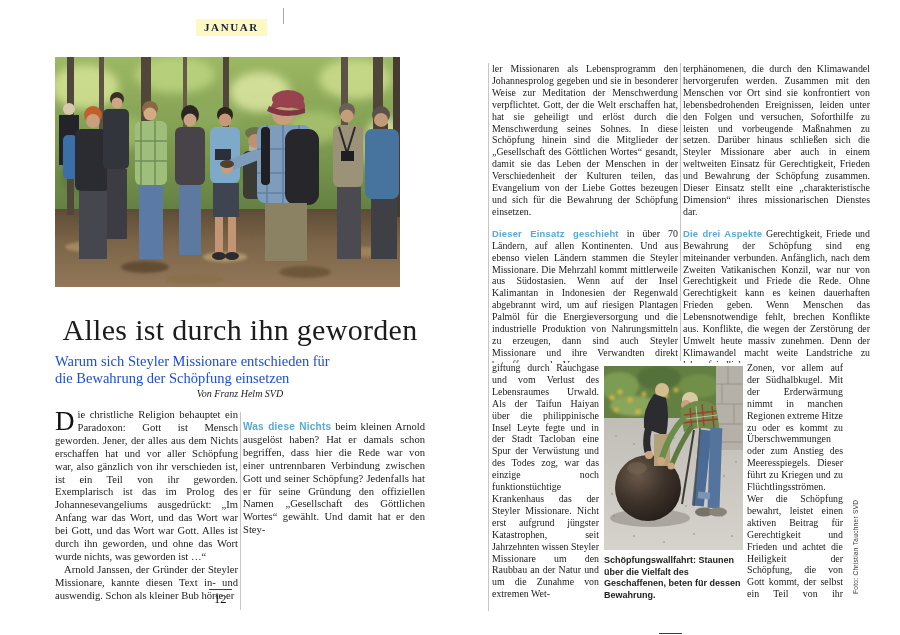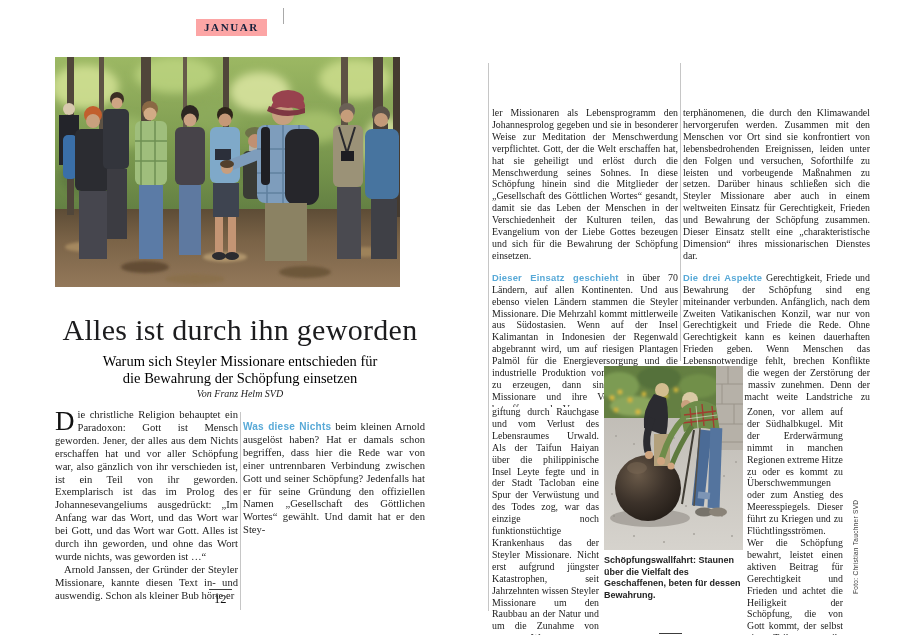--- a/index.html
+++ b/index.html
@@ -1,36 +1,36 @@
 <!DOCTYPE html>
 <html><head>
 <meta charset="utf-8">
 <style>
   html,body{margin:0;padding:0;background:#e8e8e8;}
   .spread{position:relative;width:900px;height:635px;background:#ffffff;overflow:hidden;
           font-family:"Liberation Serif",serif;color:#1b1b1b;}
   .tick{position:absolute;left:283px;top:8px;width:1px;height:16px;background:#a9a9a9;}
-  .month-label{position:absolute;left:196px;top:19px;background:#fca5a5;color:#16213c;
+  .month-label{position:absolute;left:196px;top:19px;background:#fef9c3;color:#16213c;
     font-family:"Liberation Serif",serif;font-weight:bold;font-size:11px;letter-spacing:1.6px;
     padding:2px 8px 3px;}
   .photo-left{position:absolute;left:55px;top:57px;width:345px;height:230px;margin:0;overflow:hidden;}
   .photo-right{position:absolute;left:604px;top:366px;width:139px;height:184px;margin:0;overflow:hidden;}
   .cap{position:absolute;font-family:"Liberation Sans",sans-serif;font-weight:bold;color:#222;}
   .cap-left{left:55px;top:292px;width:348px;font-size:9.5px;line-height:11px;}
   .cap-right{left:604px;top:555px;width:148px;font-size:9px;line-height:11.5px;}
   .headline{position:absolute;left:55px;top:314px;width:370px;margin:0;text-align:center;
     font-weight:normal;font-size:30px;line-height:32px;color:#1c1c1e;letter-spacing:.3px;}
-  .subtitle{position:absolute;left:55px;top:353px;width:370px;text-align:center;
-    font-size:14.5px;line-height:16.5px;color:#000000;}
+  .subtitle{position:absolute;left:55px;top:353px;width:370px;
+    font-size:14.5px;line-height:16.5px;color:#1d4ed8;}
   .byline{position:absolute;left:55px;top:388px;width:370px;text-align:center;
     font-style:italic;font-size:10px;color:#222;}
   .bodycol{position:absolute;text-align:justify;overflow:hidden;}
   .bodycol p{margin:0;}
   .left-size{font-size:10.6px;line-height:12.9px;}
-  .right-size{font-size:9.9px;line-height:11.9px;margin-top:44px;}
+  .right-size{font-size:9.9px;line-height:11.9px;}
   .colL1{left:55px;top:409px;width:183px;height:208px;}
   .colL2{left:243px;top:409px;width:182px;height:208px;}
   .colA-top{left:492px;top:63px;width:186px;height:300px;}
   .colA-narrow{left:492px;top:362px;width:107px;height:252px;}
   .colB-top{left:683px;top:63px;width:187px;height:300px;}
   .colB-narrow{left:747px;top:362px;width:96px;height:240px;}
   .gap{margin-top:12px !important;}
   .gap-sm{margin-top:10px !important;}
   .indent{text-indent:9px;}
   .dropcap{float:left;font-size:27px;line-height:22px;padding:1px 3px 0 0;color:#111;}

